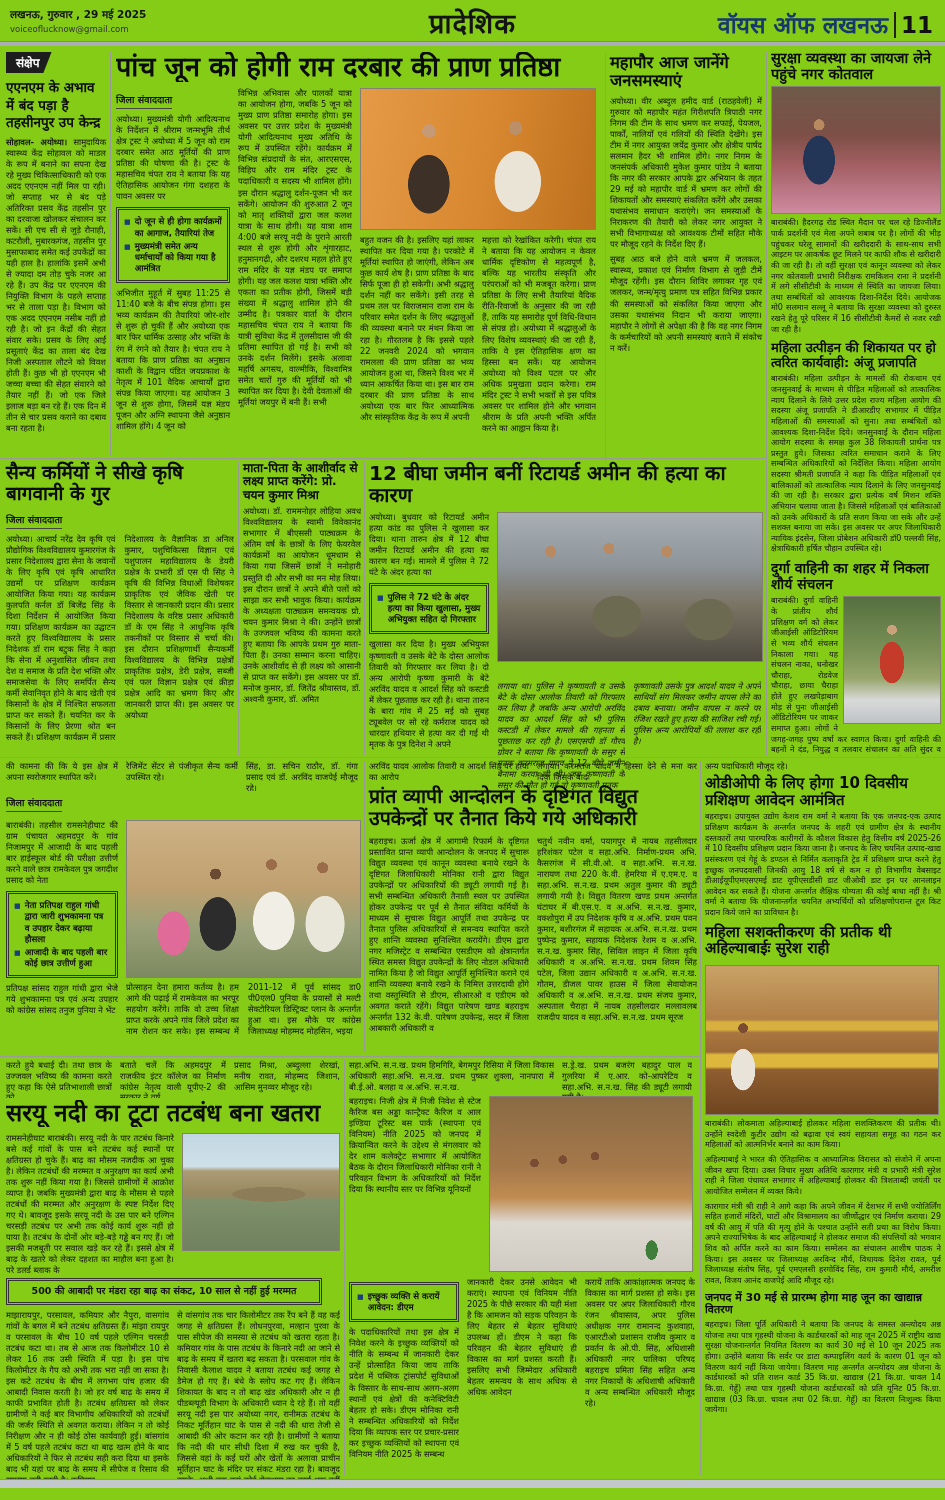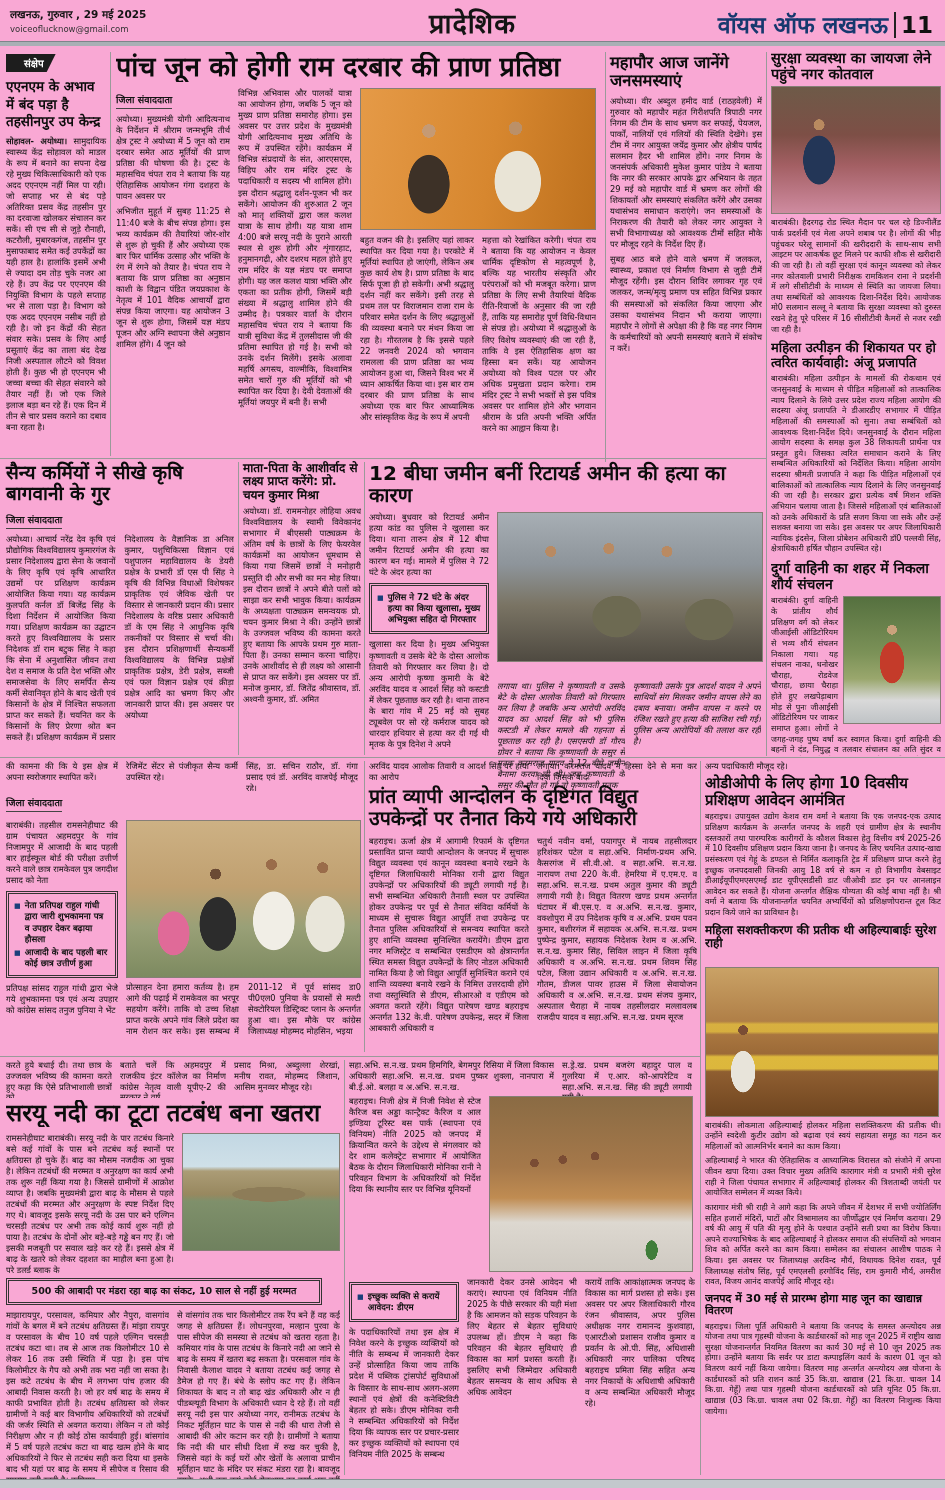--- a/index.html
+++ b/index.html
@@ -1,16 +1,16 @@
 <!DOCTYPE html>
 <html><head>
 <meta charset="utf-8">
 <style>
   html,body{margin:0;padding:0;background:#e9e9e6;}
-  .page{position:relative;width:945px;height:1500px;margin:0 auto;background:#f9a8d4;
+  .page{position:relative;width:945px;height:1500px;margin:0 auto;background:#84cc16;
         font-family:"DejaVu Sans",sans-serif;color:#141414;overflow:hidden;}
   
   .hdr-date{position:absolute;left:10px;top:7px;font-size:10.5px;font-weight:bold;}
   .hdr-mail{position:absolute;left:10px;top:24px;font-size:8.5px;color:#333;}
   .hdr-section{position:absolute;left:0;right:0;top:4px;text-align:center;font-size:27px;font-weight:800;letter-spacing:1px;}
   .hdr-mast{position:absolute;right:12px;top:8px;font-size:23px;font-weight:800;color:#16386e;}
   .hdr-pageno{display:inline-block;border-left:2px solid #222;margin-left:6px;padding-left:5px;color:#111;}
   .hdr-rule{position:absolute;left:0;right:0;top:41px;height:4px;background:#a9afb5;border-top:1px solid #7e848a;}
   
   .hl{font-weight:800;color:#0c0c0c;line-height:1.12;}
@@ -35,32 +35,42 @@
 
 <div class="page">
 
   <div class="hdr-date">लखनऊ, गुरुवार , 29 मई  2025</div>
   <div class="hdr-mail">voiceoflucknow@gmail.com</div>
   <div class="hdr-section">प्रादेशिक</div>
   <div class="hdr-mast"><span>वॉयस ऑफ लखनऊ</span><span class="hdr-pageno">11</span></div>
   <div class="hdr-rule"></div>
 
   <div style="position:absolute;left:6px;top:52px;width:100px;">
-    <div style="background:#1d1d1d;color:#fff;font-size:10px;font-weight:bold;padding:2px 12px 2px 18px;display:inline-block;clip-path:polygon(0 0,100% 0,82% 100%,0 100%);">संक्षेप</div>
+    <div style="background:#1d1d1d;color:#fff;font-size:12px;font-weight:bold;padding:2px 12px 2px 10px;display:inline-block;clip-path:polygon(0 0,100% 0,82% 100%,0 100%);">संक्षेप</div>
     <div class="hl" style="font-size:13.5px;margin:6px 0 5px 0;line-height:1.3;">एएनएम के अभाव में बंद पड़ा है तहसीनपुर उप केन्द्र</div>
     <p class="bt"><b>सोहावल- अयोध्या।</b> <span>सामुदायिक स्वास्थ्य केंद्र सोहावल को माडल के रूप में बनाने का सपना देख रहे मुख्य चिकित्साधिकारी को एक अदद एएनएम नहीं मिल पा रही। जो सप्ताह भर से बंद पड़े अतिरिक्त प्रसव केंद्र तहसीन पुर का दरवाजा खोलकर संचालन कर सकें। सी एच सी से जुड़े रौनाही, कटरौली, मुबारकगंज, तहसीन पुर मुसाफाबाद समेत कई उपकेंद्रों का यही हाल है। हालांकि इसमें अभी से ज्यादा दम तोड़ चुके नजर आ रहे हैं। उप केंद्र पर एएनएम की नियुक्ति विभाग के पहले सप्ताह भर से ताला पड़ा है। विभाग को एक अदद एएनएम नसीब नहीं हो रही है। जो इन केंद्रों की सेहत संवार सके। प्रसव के लिए आईं प्रसूताएं केंद्र का ताला बंद देख निजी अस्पताल लौटने को विवश होती हैं। कुछ भी हो एएनएम भी जच्चा बच्चा की सेहत संवारने को तैयार नहीं हैं। जो एक जिले इलाज बड़ा बन रहे हैं। एक दिन में तीन से चार प्रसव कराने का दबाव बना रहता है।</span></p>
   </div>
   <div class="vline" style="left:110px;top:52px;height:404px;"></div>
 
   <div style="position:absolute;left:116px;top:52px;width:486px;">
     <div class="hl clip" style="font-size:27px;white-space:nowrap;">पांच जून को होगी राम दरबार की प्राण प्रतिष्ठा</div>
     <div class="flexrow" style="margin-top:6px;">
       <div class="col" style="width:114px;">
         <span class="byline">जिला संवाददाता</span>
         <p class="bt">अयोध्या। मुख्यमंत्री योगी आदित्यनाथ के निर्देशन में श्रीराम जन्मभूमि तीर्थ क्षेत्र ट्रस्ट ने अयोध्या में 5 जून को राम दरबार समेत आठ मूर्तियों की प्राण प्रतिष्ठा की घोषणा की है। ट्रस्ट के महासचिव चंपत राव ने बताया कि यह ऐतिहासिक आयोजन गंगा दशहरा के पावन अवसर पर</p>
+        <div class="nbox">
+          <div class="bl">
+              <span class="sq"></span>
+              <span>दो जून से ही होगा कार्यक्रमों का आगाज, तैयारियां तेज</span>
+            </div>
+          <div class="bl">
+              <span class="sq"></span>
+              <span>मुख्यमंत्री समेत अन्य धर्माचार्यों को किया गया है आमंत्रित</span>
+            </div>
+        </div>
         <p class="bt">अभिजीत मुहूर्त में सुबह 11:25 से 11:40 बजे के बीच संपन्न होगा। इस भव्य कार्यक्रम की तैयारियां जोर-शोर से शुरू हो चुकी हैं और अयोध्या एक बार फिर धार्मिक उत्साह और भक्ति के रंग में रंगने को तैयार है। चंपत राय ने बताया कि प्राण प्रतिष्ठा का अनुष्ठान काशी के विद्वान पंडित जयप्रकाश के नेतृत्व में 101 वैदिक आचार्यों द्वारा संपन्न किया जाएगा। यह आयोजन 3 जून से शुरू होगा, जिसमें यज्ञ मंडप पूजन और अग्नि स्थापना जैसे अनुष्ठान शामिल होंगे। 4 जून को</p>
       </div>
       <div class="col clip" style="width:114px;height:398px;">
         <p class="bt">विभिन्न अभिवास और पालकों यात्रा का आयोजन होगा, जबकि 5 जून को मुख्य प्राण प्रतिष्ठा समारोह होगा। इस अवसर पर उत्तर प्रदेश के मुख्यमंत्री योगी आदित्यनाथ मुख्य अतिथि के रूप में उपस्थित रहेंगे। कार्यक्रम में विभिन्न संप्रदायों के संत, आरएसएस, विहिप और राम मंदिर ट्रस्ट के पदाधिकारी व सदस्य भी शामिल होंगे। इस दौरान श्रद्धालु दर्शन-पूजन भी कर सकेंगे। आयोजन की शुरुआत 2 जून को मातृ शक्तियों द्वारा जल कलश यात्रा के साथ होगी। यह यात्रा शाम 4:00 बजे सरयू नदी के पुराने आरती स्थल से शुरू होगी और शृंगारहाट, हनुमानगढ़ी, और दशरथ महल होते हुए राम मंदिर के यज्ञ मंडप पर समाप्त होगी। यह जल कलश यात्रा भक्ति और एकता का प्रतीक होगी, जिसमें बड़ी संख्या में श्रद्धालु शामिल होने की उम्मीद है। पत्रकार वार्ता के दौरान महासचिव चंपत राय ने बताया कि यात्री सुविधा केंद्र में तुलसीदास जी की प्रतिमा स्थापित हो गई है। सभी को उनके दर्शन मिलेंगे। इसके अलावा महर्षि अगस्त्य, वाल्मीकि, विश्वामित्र समेत चारों गुरु की मूर्तियों को भी स्थापित कर दिया है। देवी देवताओं की मूर्तियां जयपुर में बनी हैं। सभी</p>
       </div>
       <div class="col" style="width:236px;">
         <div class="photo" style="width:236px;height:142px;background:
           radial-gradient(circle 11px at 29% 30%, #c59a74 60%, transparent 62%),
           radial-gradient(ellipse 34px 48px at 29% 68%, #3d3127 60%, transparent 62%),
           radial-gradient(circle 11px at 66% 28%, #bb9068 60%, transparent 62%),
@@ -213,21 +223,21 @@
   </div>
   <div class="vline" style="left:700px;top:761px;height:714px;"></div>
 
   <div style="position:absolute;left:705px;top:761px;width:236px;height:714px;overflow:hidden;">
     <div class="stub">अन्य पदाधिकारी मौजूद रहे।</div>
     <div>
       <div class="hl" style="font-size:15px;margin:3px 0 4px 0;">ओडीओपी के लिए होगा 10 दिवसीय प्रशिक्षण आवेदन आमंत्रित</div>
       <p class="bt" style="font-size:8px;">बहराइच। उपायुक्त उद्योग केशव राम वर्मा ने बताया कि एक जनपद-एक उत्पाद प्रशिक्षण कार्यक्रम के अन्तर्गत जनपद के शहरी एवं ग्रामीण क्षेत्र के स्थानीय दस्तकारों तथा पारम्परिक कारीगरों के कौशल विकास हेतु वित्तीय वर्ष 2025-26 में 10 दिवसीय प्रशिक्षण प्रदान किया जाना है। जनपद के लिए चयनित उत्पाद-खाद्य प्रसंस्करण एवं गेहूं के डण्ठल से निर्मित कलाकृति ट्रेड में प्रशिक्षण प्राप्त करने हेतु इच्छुक जनपदवासी जिनकी आयु 18 वर्ष से कम न हो विभागीय वेबसाइट डीआईयूपीएमएसएमई डाट यूपीएसडीसी डाट जीओवी डाट इन पर आनलाइन आवेदन कर सकते हैं। योजना अन्तर्गत शैक्षिक योग्यता की कोई बाधा नहीं है। श्री वर्मा ने बताया कि योजनान्तर्गत चयनित अभ्यर्थियों को प्रशिक्षणोपरान्त टूल किट प्रदान किये जाने का प्राविधान है।</p>
     </div>
     <div style="margin-top:5px;">
-      <div class="hl" style="font-size:12px;margin-bottom:16px;">महिला सशक्तीकरण की प्रतीक थी अहिल्याबाईः सुरेश राही</div>
+      <div class="hl" style="font-size:15px;margin-bottom:8px;">महिला सशक्तीकरण की प्रतीक थी अहिल्याबाईः सुरेश राही</div>
       <div class="photo" style="width:234px;height:150px;background:
         radial-gradient(circle 8px at 16% 42%, #7a4c34 60%, transparent 62%),
         radial-gradient(ellipse 20px 34px at 16% 70%, #e8e4da 60%, transparent 62%),
         linear-gradient(0deg, transparent 30%, rgba(233,198,62,.85) 32% 40%, transparent 42%),
         linear-gradient(0deg, transparent 55%, rgba(233,198,62,.7) 57% 62%, transparent 64%),
         linear-gradient(180deg,#caa266 0%,#a9763f 45%,#8a5a2e 75%,#6f451f 100%);margin-bottom:4px;"></div>
       <p class="bt" style="font-size:8px;">बाराबंकी। लोकमाता अहिल्याबाई होलकर महिला सशक्तिकरण की प्रतीक थी। उन्होंने स्वदेशी कुटीर उद्योग को बढ़ावा एवं स्वयं सहायता समूह का गठन कर महिलाओं को आत्मनिर्भर बनाने का काम किया।</p>
       <p class="bt" style="font-size:8px;">अहिल्याबाई ने भारत की ऐतिहासिक व आध्यात्मिक विरासत को संजोने में अपना जीवन खपा दिया। उक्त विचार मुख्य अतिथि कारागार मंत्री व प्रभारी मंत्री सुरेश राही ने जिला पंचायत सभागार में अहिल्याबाई होलकर की त्रिशताब्दी जयंती पर आयोजित सम्मेलन में व्यक्त किये।</p>
       <p class="bt" style="font-size:8px;">कारागार मंत्री श्री राही ने आगे कहा कि अपने जीवन में देशभर में सभी ज्योतिर्लिंग सहित हजारों मंदिरों, घाटों और विश्रामालय का जीर्णोद्धार एवं निर्माण कराया। 29 वर्ष की आयु में पति की मृत्यु होने के पश्चात उन्होंने सती प्रथा का विरोध किया। अपने राज्याभिषेक के बाद अहिल्याबाई ने होलकर समाज की संपत्तियों को भगवान शिव को अर्पित करने का काम किया। सम्मेलन का संचालन आशीष पाठक ने किया। इस अवसर पर जिलाध्यक्ष अरविन्द मौर्य, विधायक दिनेश रावत, पूर्व जिलाध्यक्ष संतोष सिंह, पूर्व एमएलसी हरगोविंद सिंह, राम कुमारी मौर्य, अमरीश रावत, विजय आनंद वाजपेई आदि मौजूद रहे।</p>
     </div>

